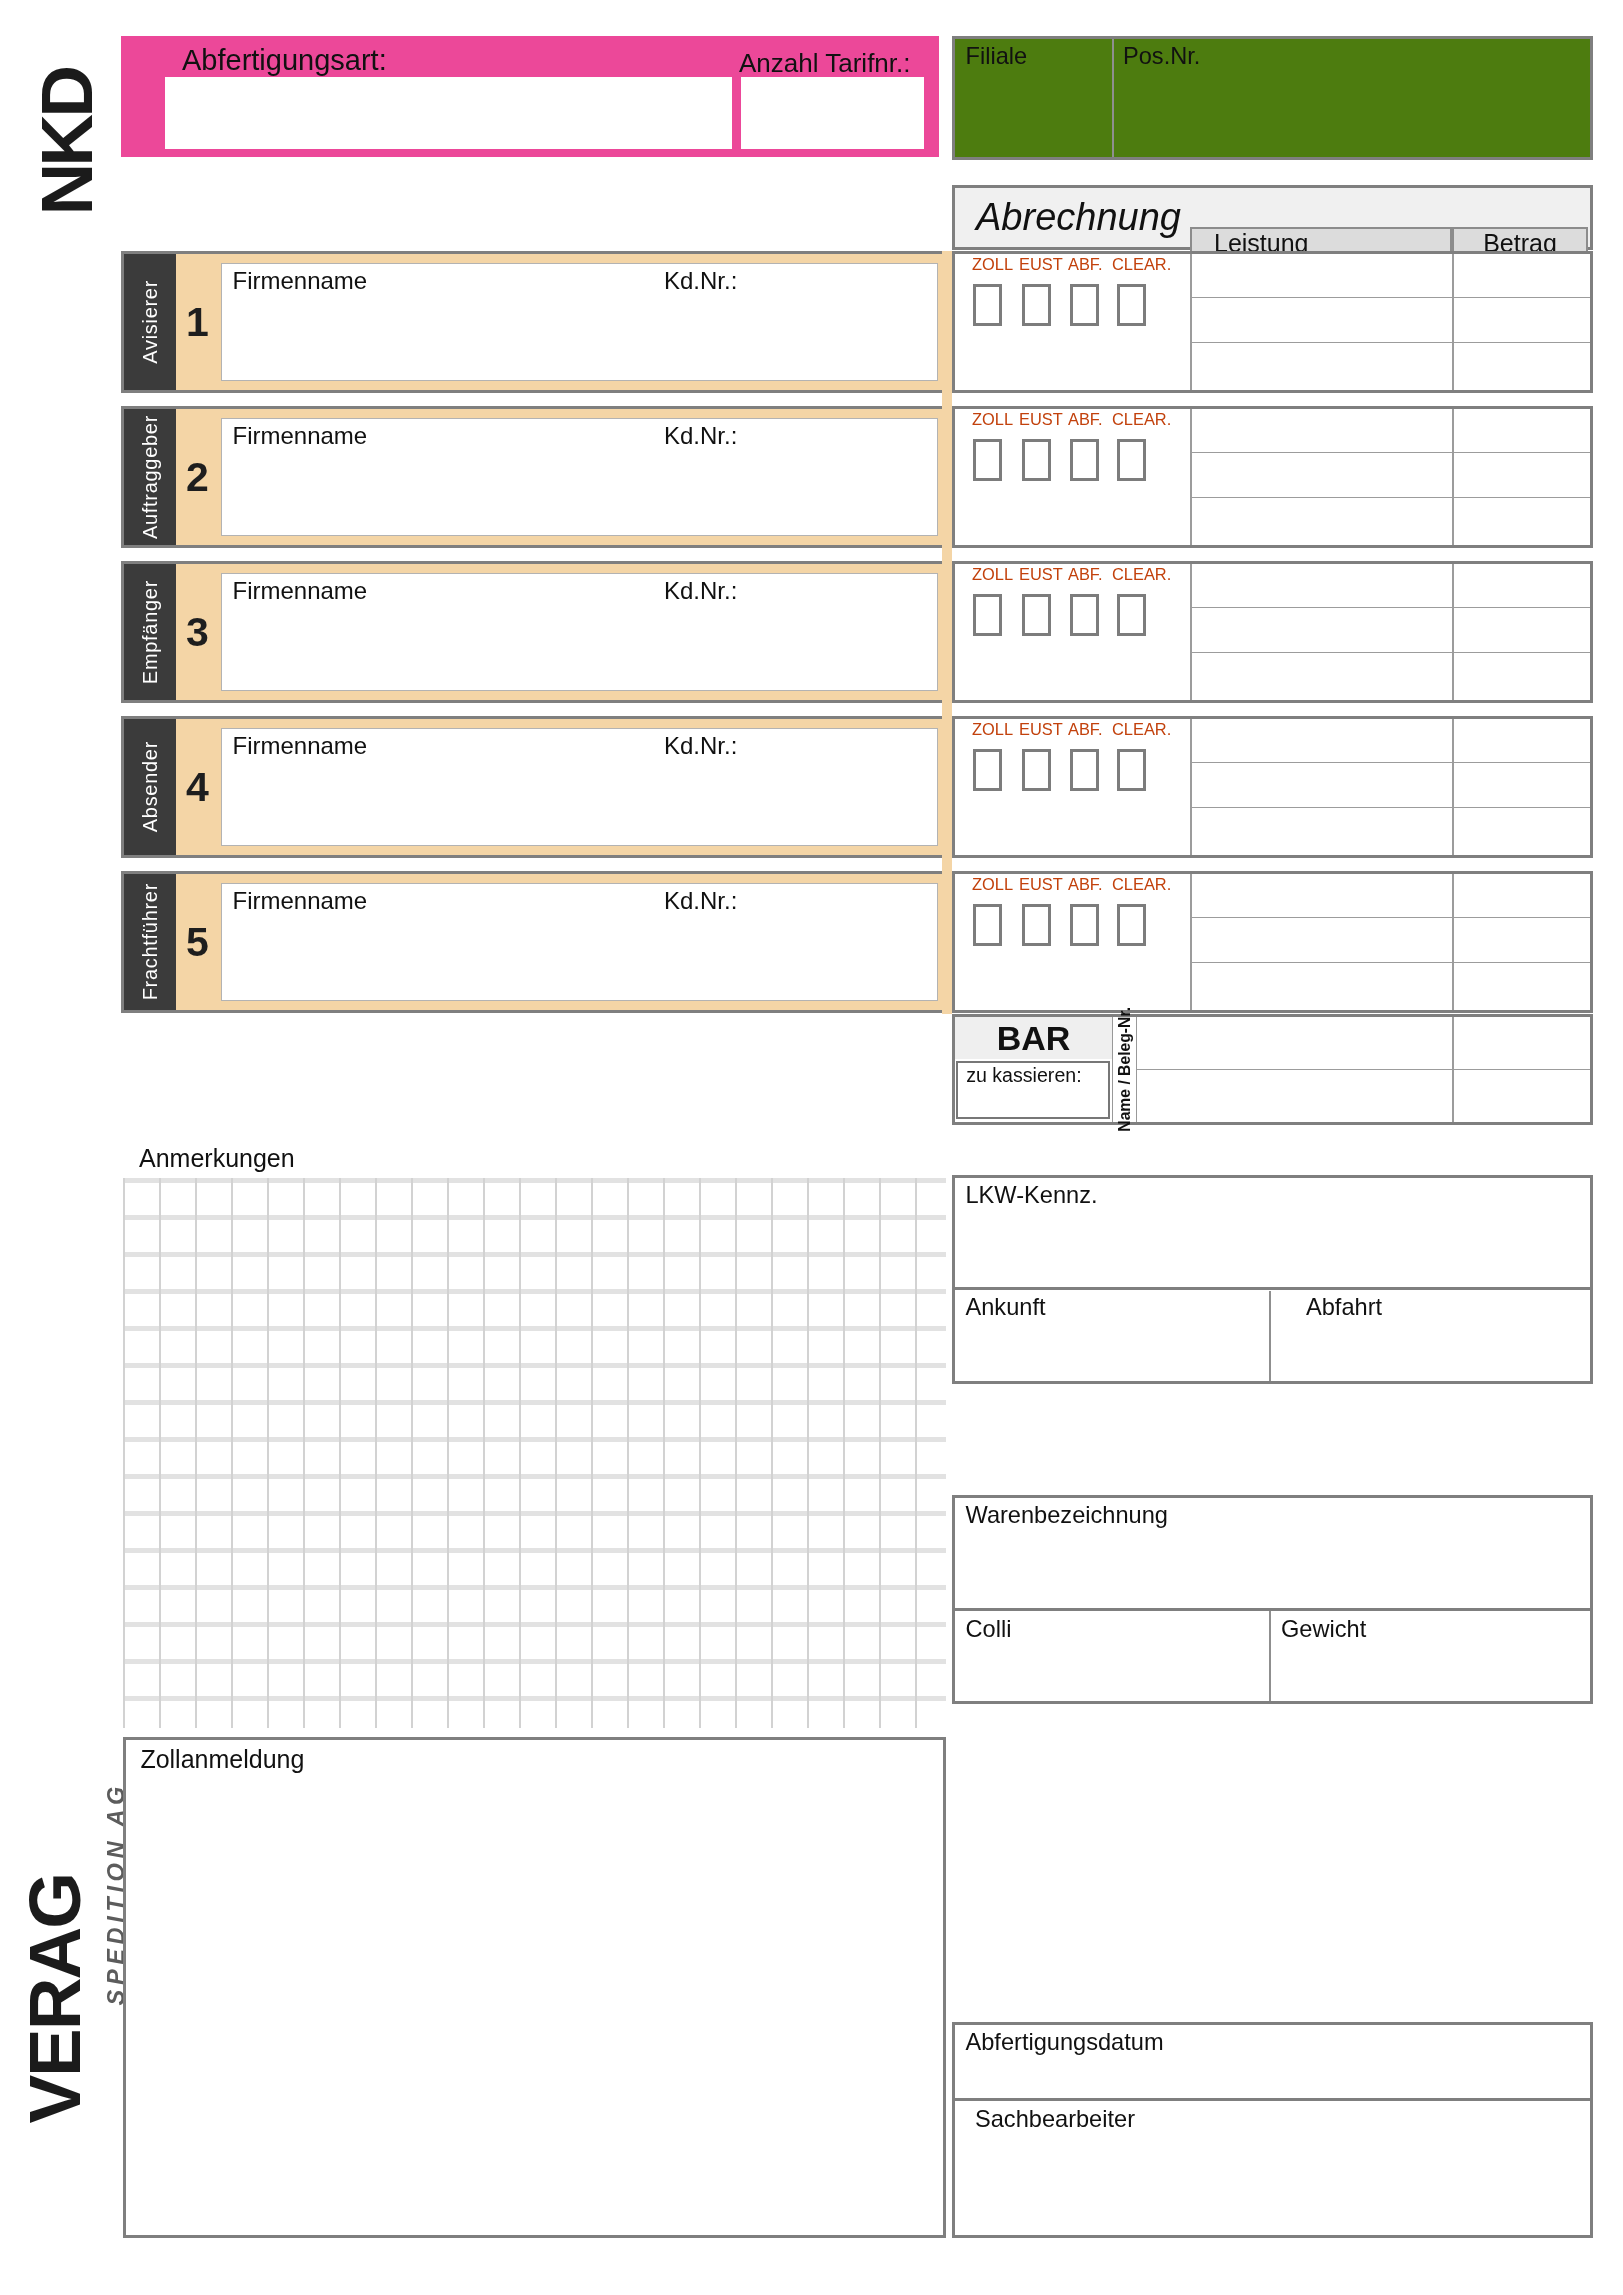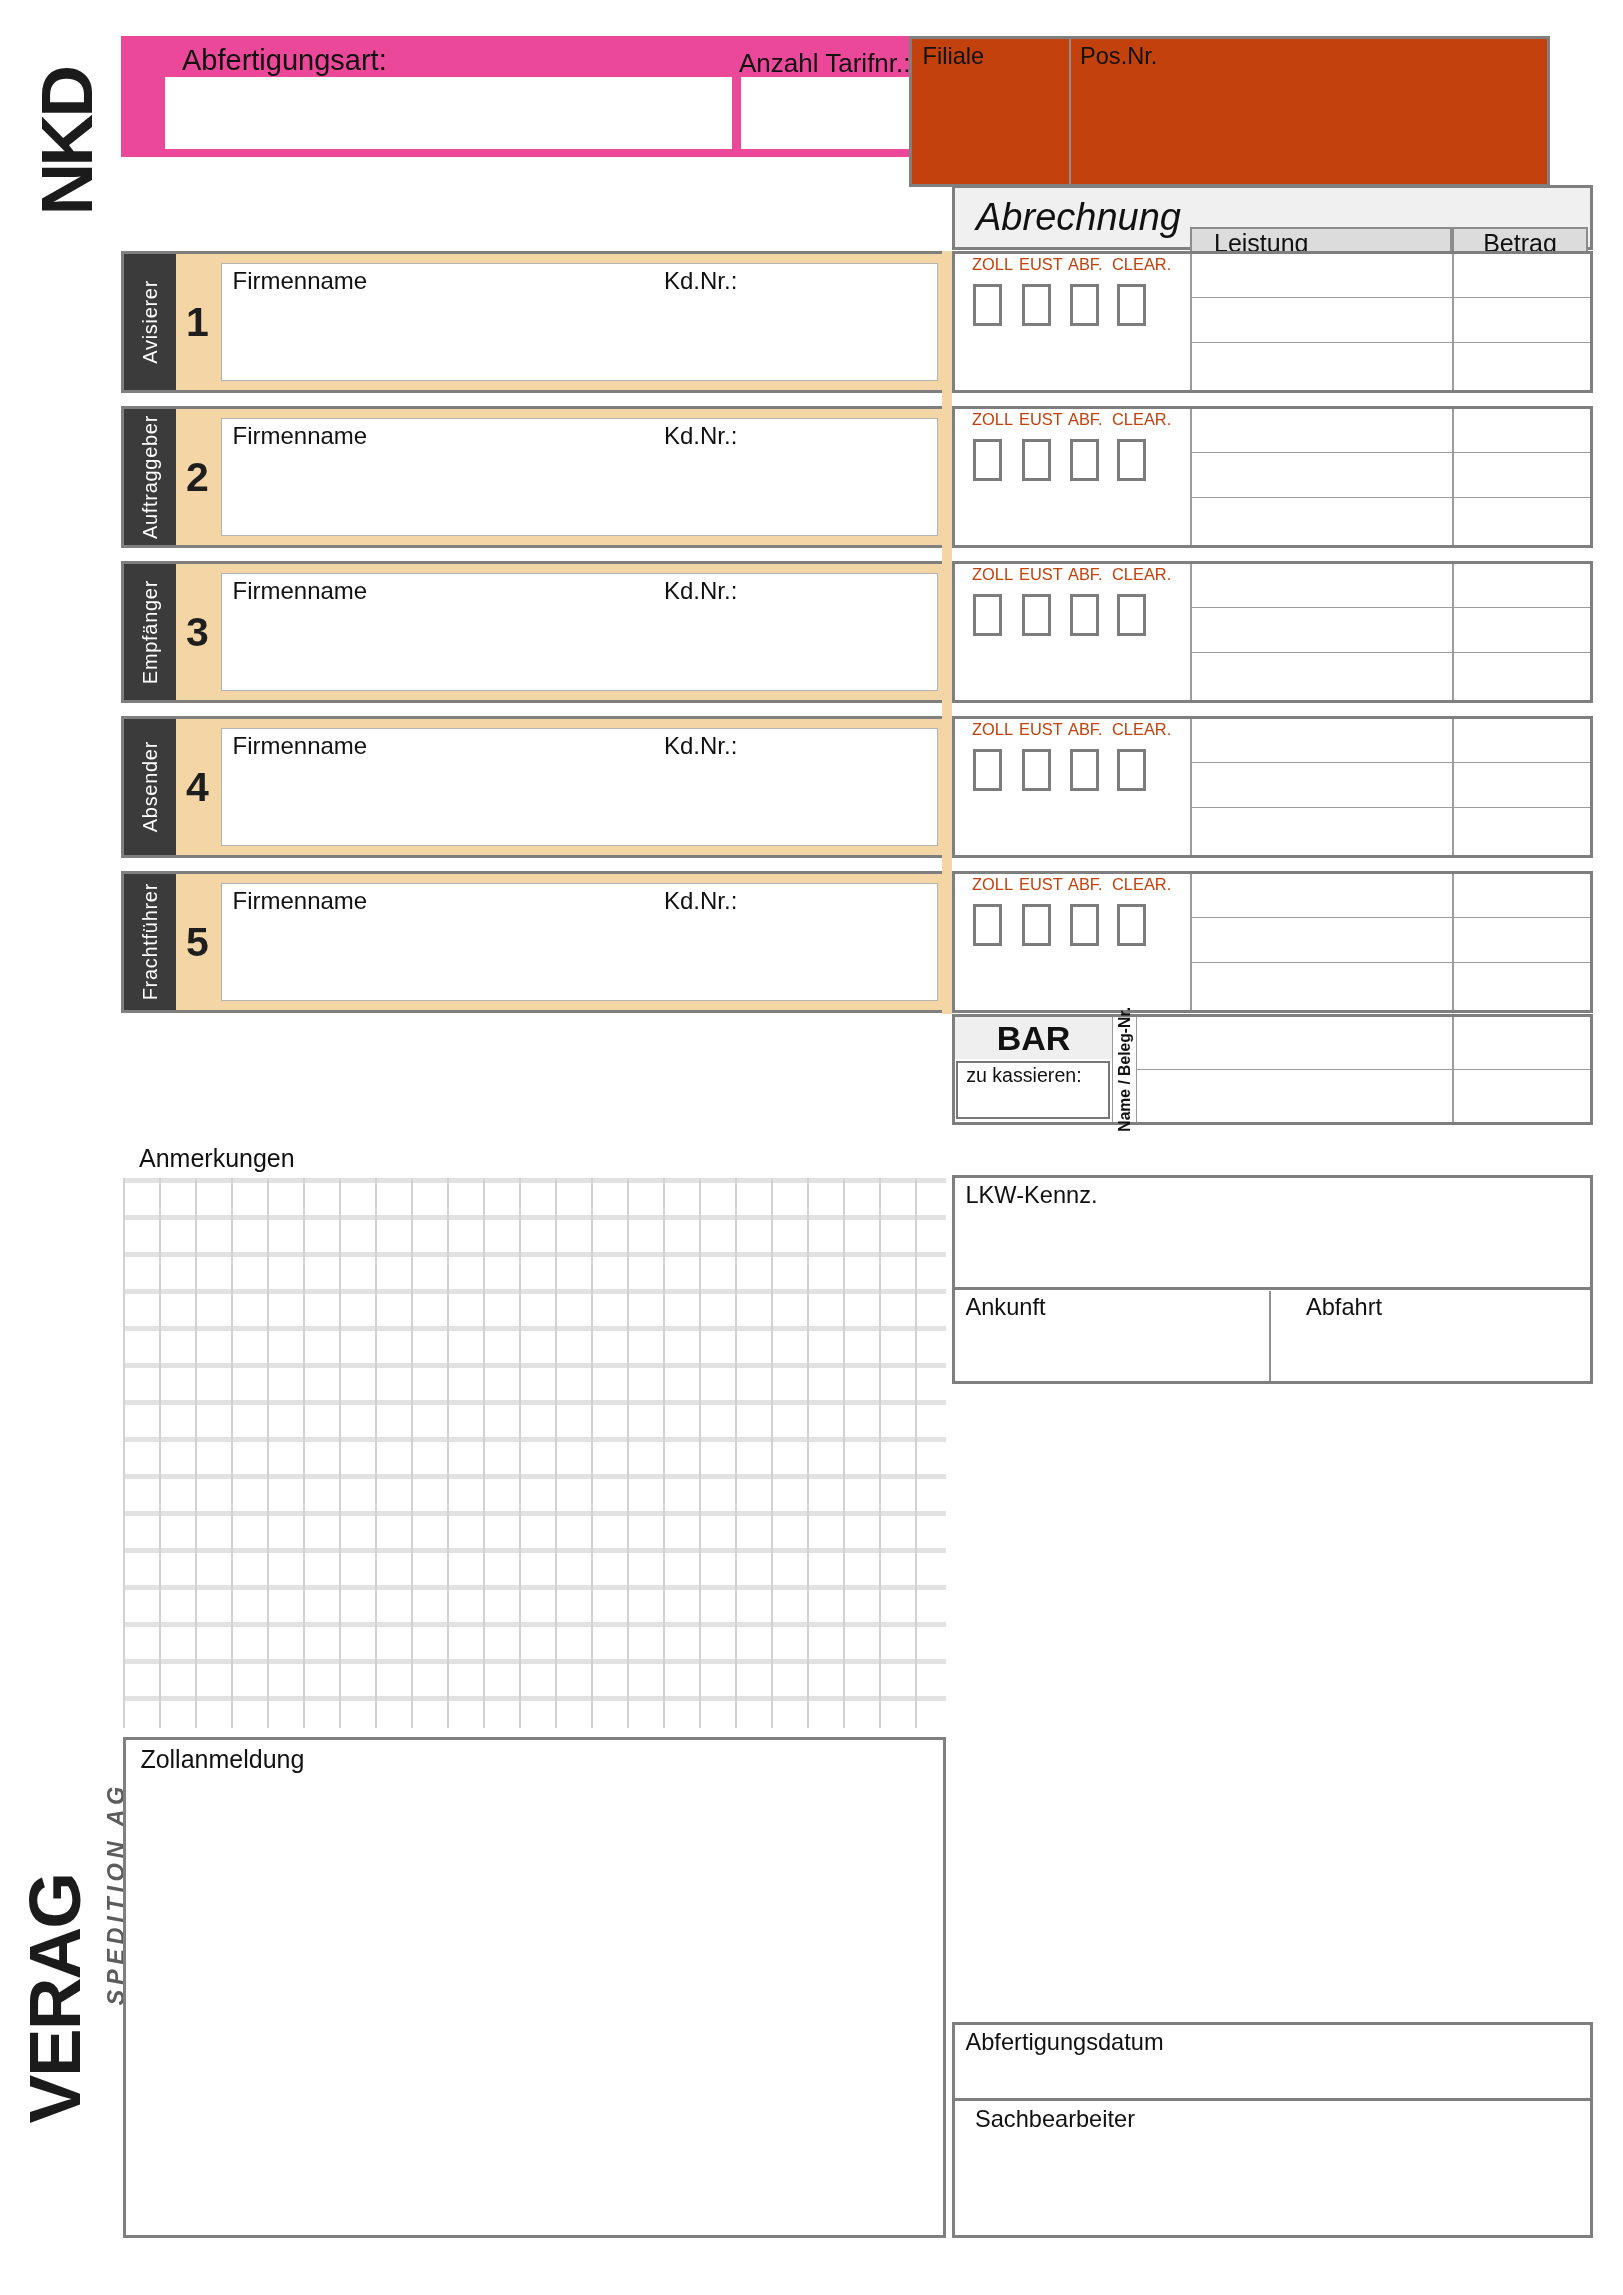--- a/index.html
+++ b/index.html
@@ -20,22 +20,22 @@
         display:flex;align-items:center;justify-content:center;}
   .sped .vtext{font-size:23.6px;font-weight:bold;font-style:italic;letter-spacing:4.6px;color:#5c5c5c;}
 
   
   .topgray{position:absolute;left:121px;top:36px;width:818px;height:121px;background:#ec4899;}
   .tl1{position:absolute;left:61px;top:7.9px;font-size:29px;}
   .tl2{position:absolute;left:618px;top:11.8px;font-size:26px;text-align:right;}
   .ti1{position:absolute;left:44px;top:41px;width:567px;height:72px;background:#fff;}
   .ti2{position:absolute;left:620px;top:41px;width:183px;height:72px;background:#fff;}
 
-  .filiale-box{position:absolute;left:909px;top:36px;width:641px;height:151px;
-               background:#c2410c;border:3.9px solid #7f7f7f;}
+  .filiale-box{position:absolute;left:952px;top:36px;width:641px;height:124px;
+               background:#4d7c0f;border:3.9px solid #7f7f7f;}
   .fil-v{position:absolute;left:157px;top:0;bottom:0;width:2px;background:#8f8f8f;}
   .lbl36{position:absolute;font-size:23.6px;color:#111;}
 
   
   .orange-strip{position:absolute;left:942px;top:251px;width:9.8px;height:763px;background:#f4d5a6;}
   .party{position:absolute;left:121px;width:821px;height:142px;background:#f4d5a6;
          border:3.3px solid #7f7f7f;border-right:none;}
   .rolebar{position:absolute;left:0;top:0;bottom:0;width:52px;background:#3b3b3b;
            display:flex;align-items:center;justify-content:center;}
   .rolebar .vtext{font-size:20px;color:#ffffff;letter-spacing:0.7px;}
@@ -276,20 +276,30 @@
     <span class="lbl36" style="left:10.5px;top:3.9px;">LKW-Kennz.</span>
     <div class="hdiv" style="top:109px;"></div>
     <div class="vdiv" style="left:314px;top:113px;"></div>
     <span class="lbl36" style="left:10.5px;top:116px;">Ankunft</span>
     <span class="lbl36" style="left:343px;top:116px;margin-left:8px;">Abfahrt</span>
     <div style="position:absolute;left:0;top:0;right:0;height:109px;"></div>
     <div style="position:absolute;left:0;top:113px;width:314px;bottom:0;"></div>
     <div style="position:absolute;left:316px;top:113px;right:0;bottom:0;"></div>
   </div>
 
+  <div class="rbox" style="top:1495px;height:209px;">
+    <span class="lbl36" style="left:10.5px;top:3.9px;">Warenbezeichnung</span>
+    <div class="hdiv" style="top:110px;"></div>
+    <div class="vdiv" style="left:314px;top:113px;"></div>
+    <span class="lbl36" style="left:10.5px;top:118px;">Colli</span>
+    <span class="lbl36" style="left:326px;top:118px;">Gewicht</span>
+    <div style="position:absolute;left:0;top:0;right:0;height:110px;"></div>
+    <div style="position:absolute;left:0;top:113px;width:314px;bottom:0;"></div>
+    <div style="position:absolute;left:316px;top:113px;right:0;bottom:0;"></div>
+  </div>
 
   <div class="rbox" style="top:2022px;height:216px;">
     <span class="lbl36" style="left:10.5px;top:3.9px;">Abfertigungsdatum</span>
     <div class="hdiv" style="top:73px;"></div>
     <span class="lbl36" style="left:20px;top:81px;">Sachbearbeiter</span>
     <div style="position:absolute;left:0;top:0;right:0;height:73px;"></div>
     <div style="position:absolute;left:0;top:77px;right:0;bottom:0;"></div>
   </div>
 
 </div>

